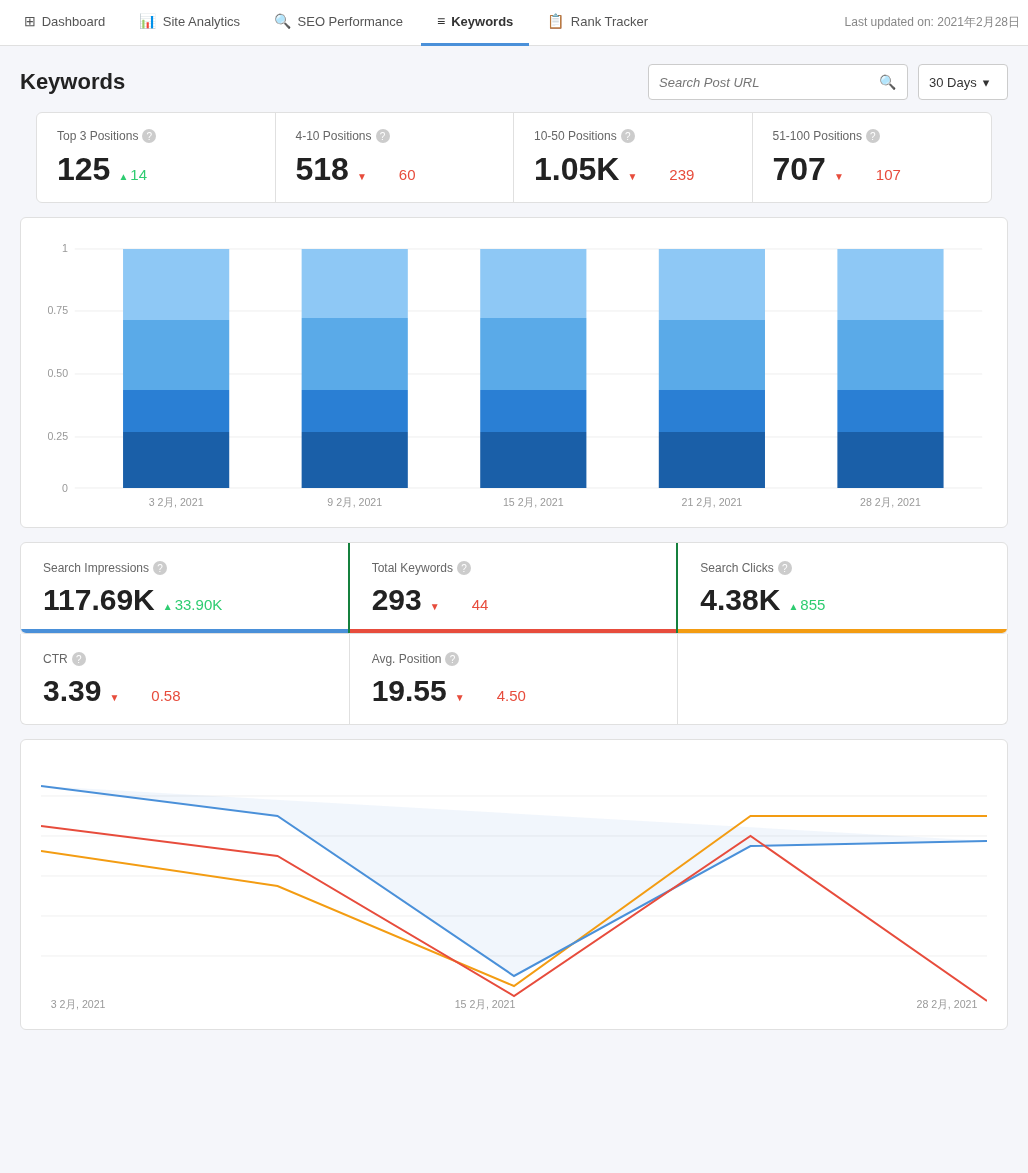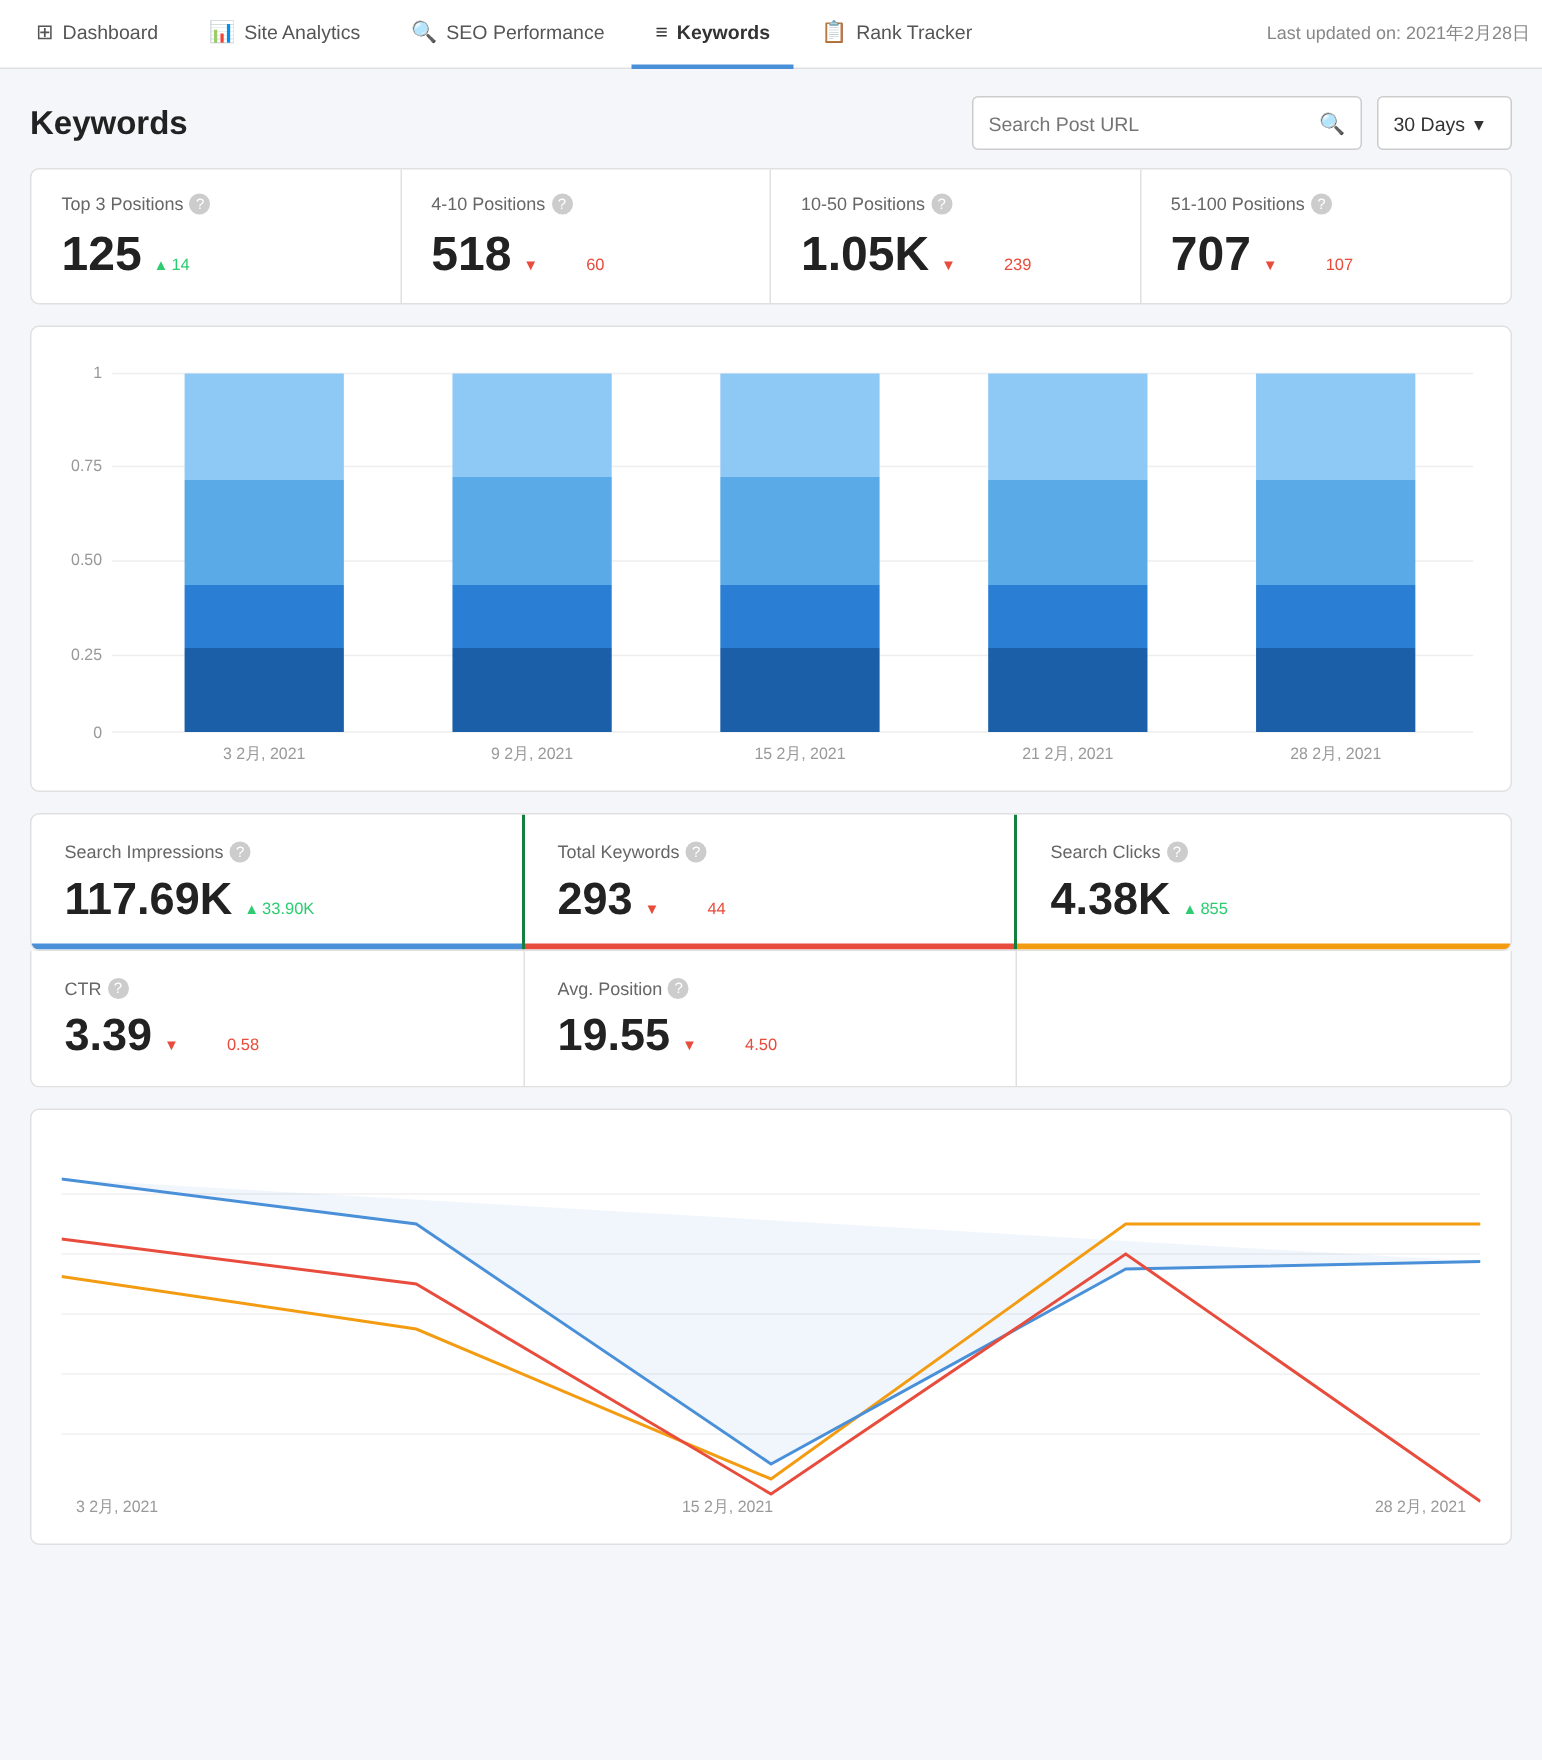--- a/index.html
+++ b/index.html
@@ -27,53 +27,53 @@
       padding: 18px 20px 12px;
     }
     .page-title { font-size: 22px; font-weight: 700; color: #222; }
     .header-controls { display: flex; gap: 10px; align-items: center; }
     .search-box {
       display: flex; align-items: center;
       border: 1px solid #ccc; border-radius: 4px;
       background: #fff; padding: 0 10px; height: 36px; width: 260px;
     }
     .search-box input {
-      border: none; outline: none; flex: 1; font-size: 13px; color: #999;
+      border: none; outline: none; flex: 1; font-size: 13px; color: #999; font-style: italic;
     }
     .search-icon { color: #999; font-size: 14px; }
     .days-select {
       border: 1px solid #ccc; border-radius: 4px;
       background: #fff; padding: 0 10px; height: 36px;
       font-size: 13px; cursor: pointer; display: flex; align-items: center; gap: 6px;
       min-width: 90px;
     }
 
     
     .stat-cards {
       display: grid; grid-template-columns: repeat(4, 1fr);
-      gap: 0; margin: 0 20px;
+      gap: 0; margin: 0 36px;
       background: #fff; border: 1px solid #e0e0e0; border-radius: 6px;
       overflow: hidden;
     }
     .stat-card {
       padding: 16px 20px 14px;
       border-right: 1px solid #e0e0e0;
     }
     .stat-card:last-child { border-right: none; }
     .stat-label {
       font-size: 12px; color: #666; display: flex; align-items: center; gap: 4px;
       margin-bottom: 8px; font-weight: 500;
     }
     .stat-help { 
       width: 14px; height: 14px; border-radius: 50%; background: #ccc;
       color: #fff; font-size: 10px; display: inline-flex; align-items: center;
       justify-content: center; cursor: pointer;
     }
     .stat-value { font-size: 32px; font-weight: 700; color: #222; display: flex; align-items: baseline; gap: 8px; }
-    .stat-delta { font-size: 11px; font-weight: 500; display: flex; align-items: center; gap: 2px; }
+    .stat-delta { font-size: 15px; font-weight: 500; display: flex; align-items: center; gap: 2px; }
     .delta-up { color: #2ecc71; }
     .delta-down { color: #e74c3c; gap: 32px; }
     .delta-arrow-up::before { content: '▲'; font-size: 10px; }
     .delta-arrow-down::before { content: '▼'; font-size: 10px; }
 
     
     .bar-chart-container {
       margin: 14px 20px 0;
       background: #fff; border: 1px solid #e0e0e0; border-radius: 6px;
       padding: 16px 20px 10px;

